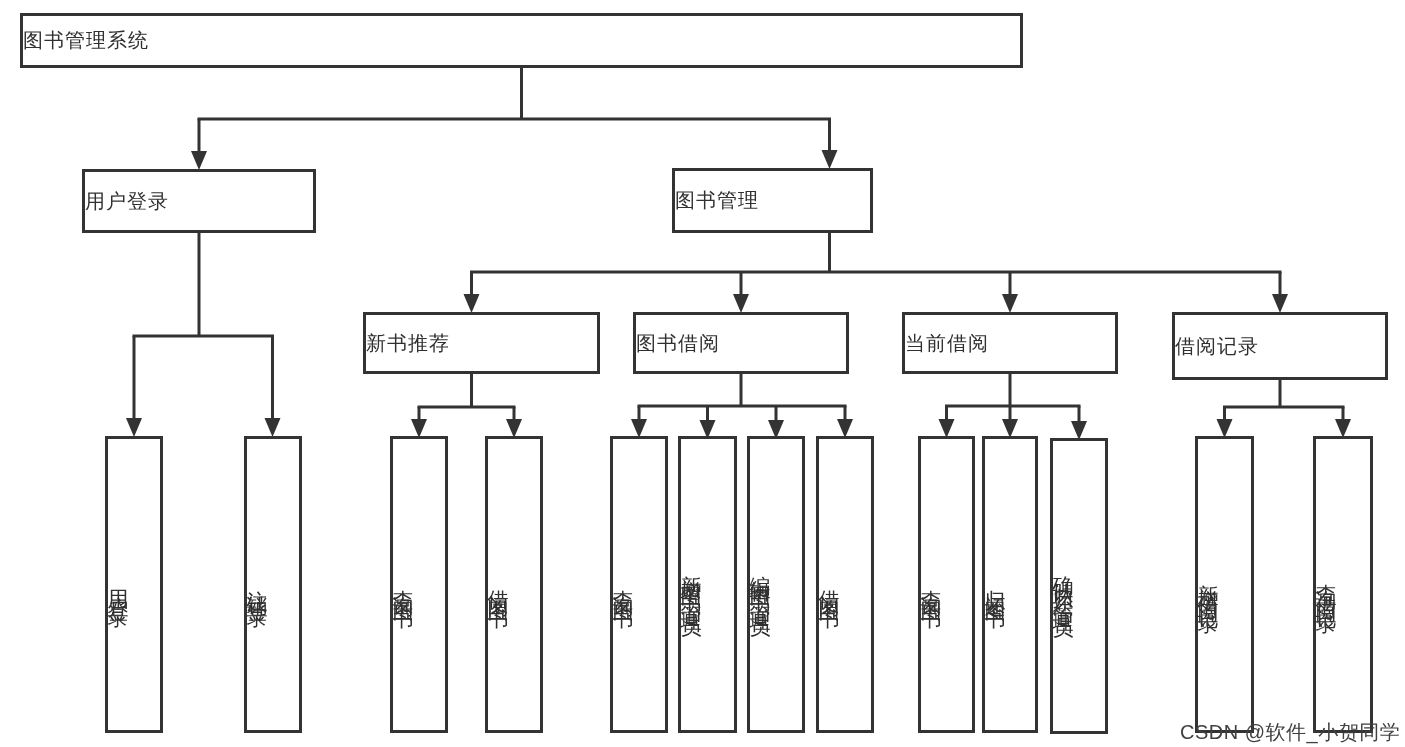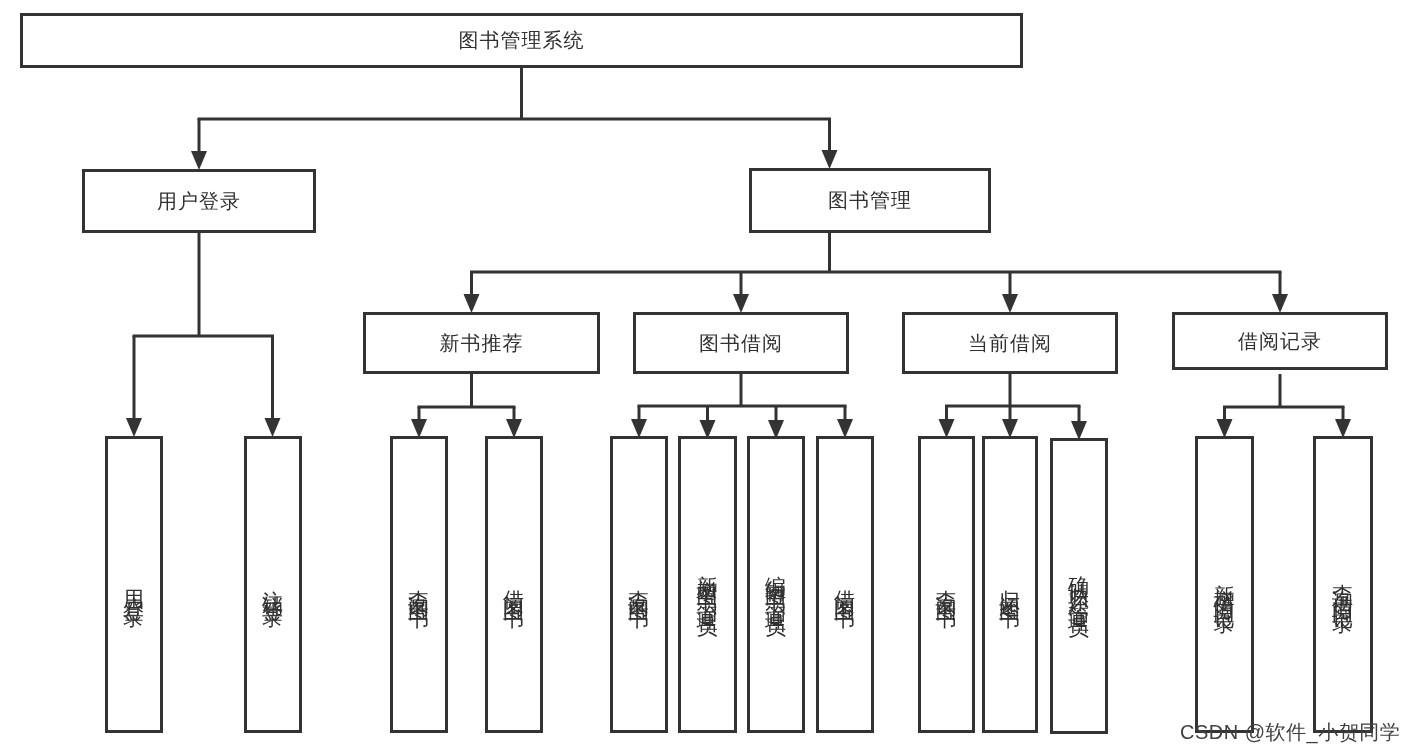--- a/index.html
+++ b/index.html
@@ -12,21 +12,20 @@
     overflow: hidden;
   }
   .stage svg { position: absolute; left: 0; top: 0; }
   .node {
     position: absolute;
     box-sizing: border-box;
     background: #ffffff;
     border: 3px solid #333333;
     display: flex;
     align-items: center;
-    justify-content: center;
     color: #303030;
   }
   .h-label {
     font-size: 20px;
     letter-spacing: 1px;
     white-space: nowrap;
   }
   .v-label {
     writing-mode: vertical-rl;
     text-orientation: mixed;
@@ -105,34 +104,34 @@
       <polygon points="1335,419 1351,419 1343,438" fill="#333333"></polygon>
     </svg>
 
   <div class="node" style="left:20px;top:13px;width:1003px;height:55px">
     <span class="h-label">图书管理系统</span>
   </div>
 
   <div class="node" style="left:82px;top:169px;width:234px;height:64px">
     <span class="h-label">用户登录</span>
   </div>
-  <div class="node" style="left:749px;top:168px;width:242px;height:65px">
+  <div class="node" style="left:672px;top:168px;width:201px;height:65px">
     <span class="h-label">图书管理</span>
   </div>
 
   <div class="node" style="left:363px;top:312px;width:237px;height:62px">
     <span class="h-label">新书推荐</span>
   </div>
   <div class="node" style="left:902px;top:312px;width:216px;height:62px">
     <span class="h-label">当前借阅</span>
   </div>
   <div class="node" style="left:633px;top:312px;width:216px;height:62px">
     <span class="h-label">图书借阅</span>
   </div>
-  <div class="node" style="left:1172px;top:312px;width:216px;height:58px">
+  <div class="node" style="left:1172px;top:312px;width:216px;height:68px">
     <span class="h-label">借阅记录</span>
   </div>
 
   <div class="node" style="left:105px;top:436px;width:58px;height:297px">
     <span class="v-label">用户登录</span>
   </div>
   <div class="node" style="left:244px;top:436px;width:58px;height:297px">
     <span class="v-label">注销登录</span>
   </div>
 

